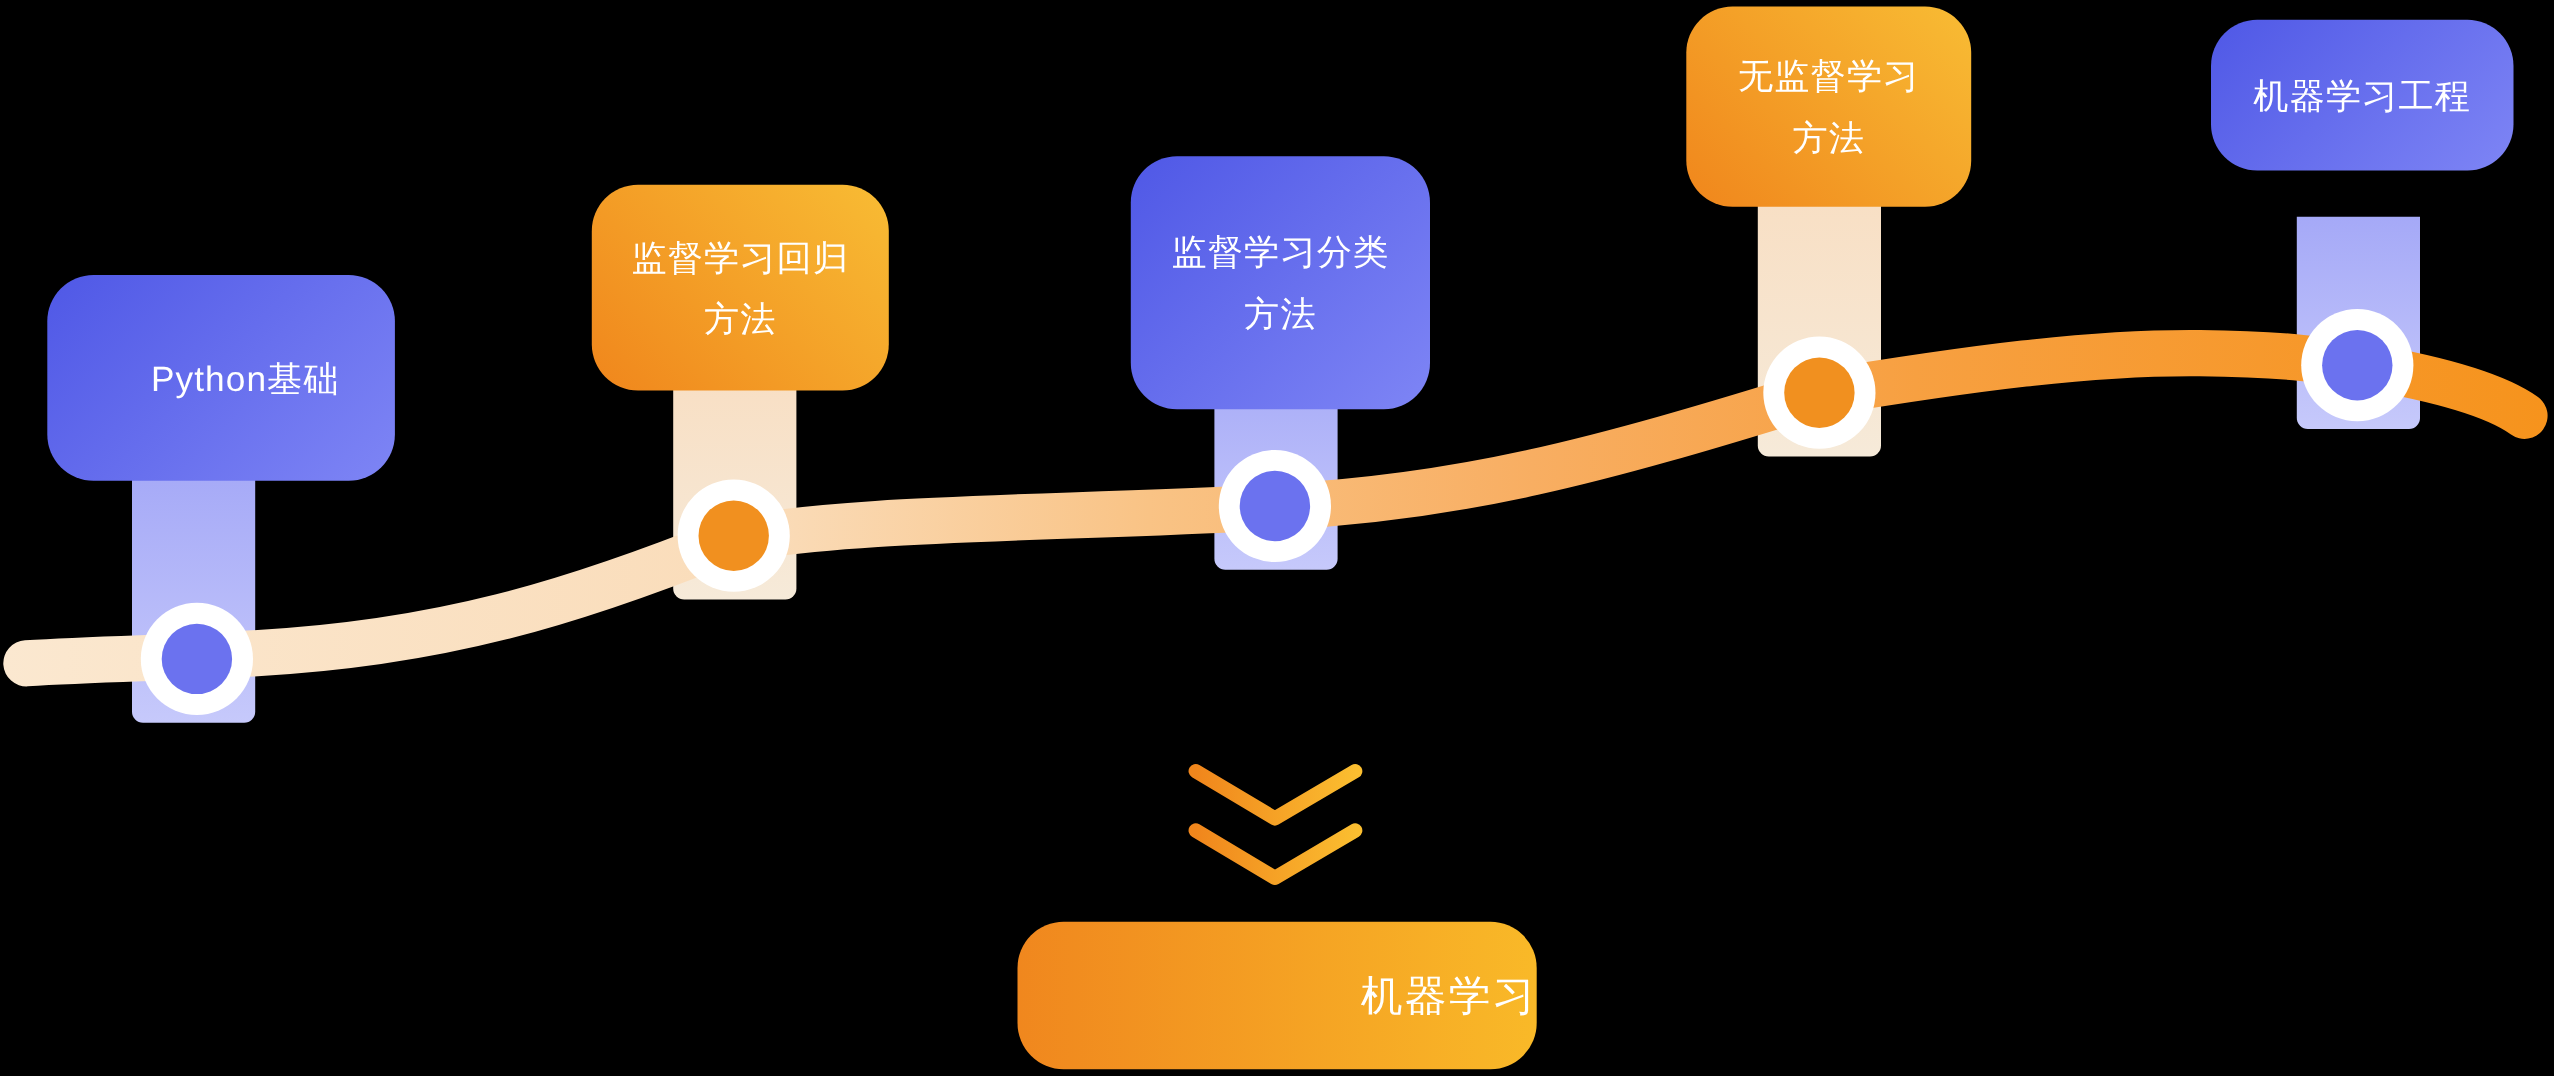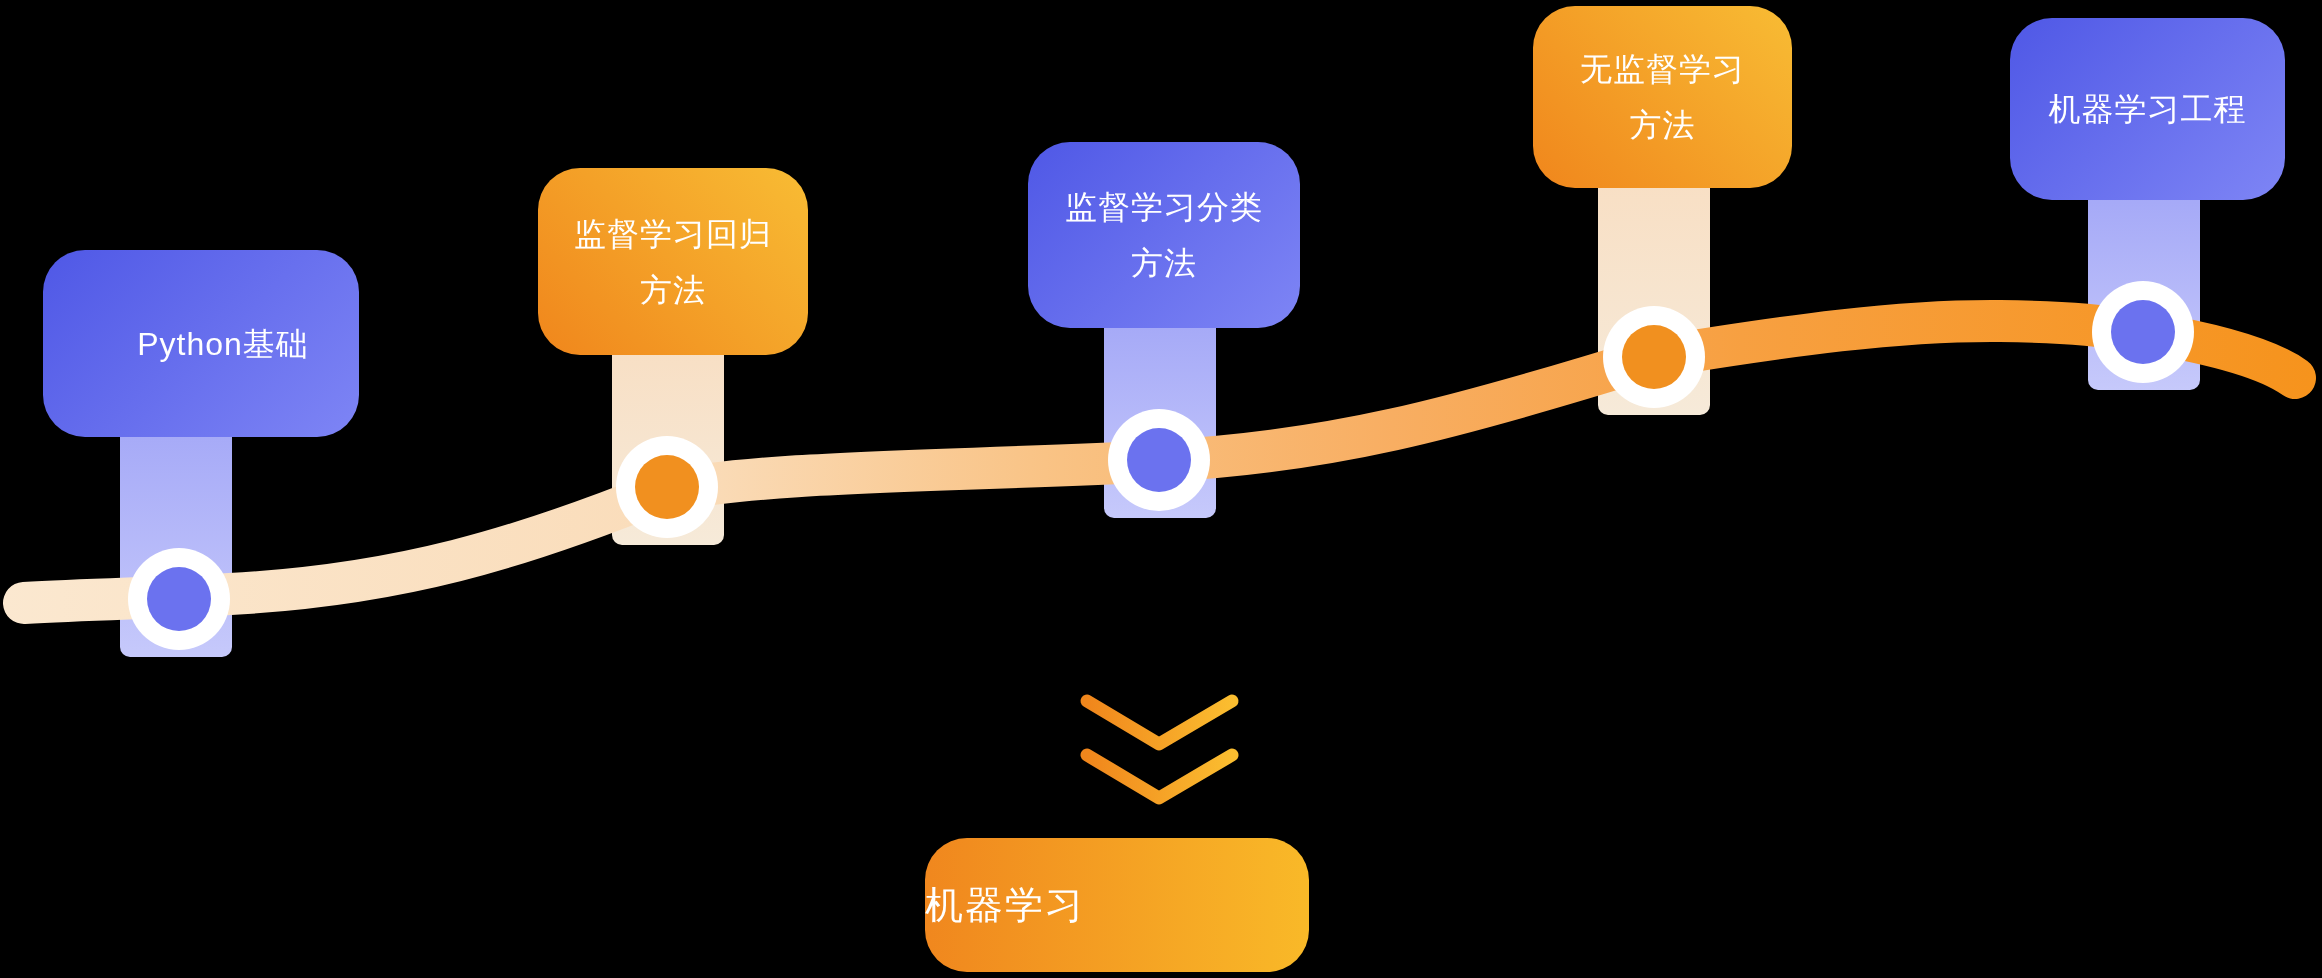--- a/index.html
+++ b/index.html
@@ -63,26 +63,26 @@
   .node .dot {
     width: 64px; height: 64px;
     border-radius: 50%;
   }
   .node .dot.blue   { background: #6b72ef; }
   .node .dot.orange { background: #f1901f; }
   
   .summary-card {
     position: absolute;
     left: 925px; top: 838px;
-    width: 384px; height: 134px;
+    width: 472px; height: 134px;
     border-radius: 42px;
     background: linear-gradient(90deg, #f0871e 0%, #f9b928 100%);
     display: flex;
     align-items: center;
-    justify-content: flex-start;
+    justify-content: flex-end;
     color: #ffffff;
     font-size: 38px;
     font-weight: 500;
     letter-spacing: 2px;
     z-index: 4;
   }
 </style>
 </head>
 <body>
 
@@ -128,39 +128,39 @@
   <div class="stem orange" style="left:612px; top:345px; height:200px;"></div>
   <div class="card orange" style="left:538px; top:168px; width:270px; height:187px;">
     <span class="label">监督学习回归
 方法</span>
   </div>
   <div class="node" style="left:616px; top:436px;">
     <div class="dot orange"></div>
   </div>
 
   <div class="stem blue" style="left:1104px; top:322px; height:196px;"></div>
-  <div class="card blue" style="left:1028px; top:142px; width:272px; height:186px;">
+  <div class="card blue" style="left:1028px; top:142px; width:272px; height:230px;">
     <span class="label">监督学习分类
 方法</span>
   </div>
   <div class="node" style="left:1108px; top:409px;">
     <div class="dot blue"></div>
   </div>
 
   <div class="stem orange" style="left:1598px; top:178px; height:237px;"></div>
   <div class="card orange" style="left:1533px; top:6px; width:259px; height:182px;">
     <span class="label">无监督学习
 方法</span>
   </div>
   <div class="node" style="left:1603px; top:306px;">
     <div class="dot orange"></div>
   </div>
 
   <div class="stem blue" style="left:2088px; top:197px; height:193px;"></div>
-  <div class="card blue" style="left:2010px; top:18px; width:275px; height:182px;">
+  <div class="card blue" style="left:2010px; top:18px; width:275px; height:137px;">
     <span class="label">机器学习工程</span>
   </div>
   <div class="node" style="left:2092px; top:281px;">
     <div class="dot blue"></div>
   </div>
 
   <div class="summary-card">
     <span class="label">机器学习</span>
   </div>
 

